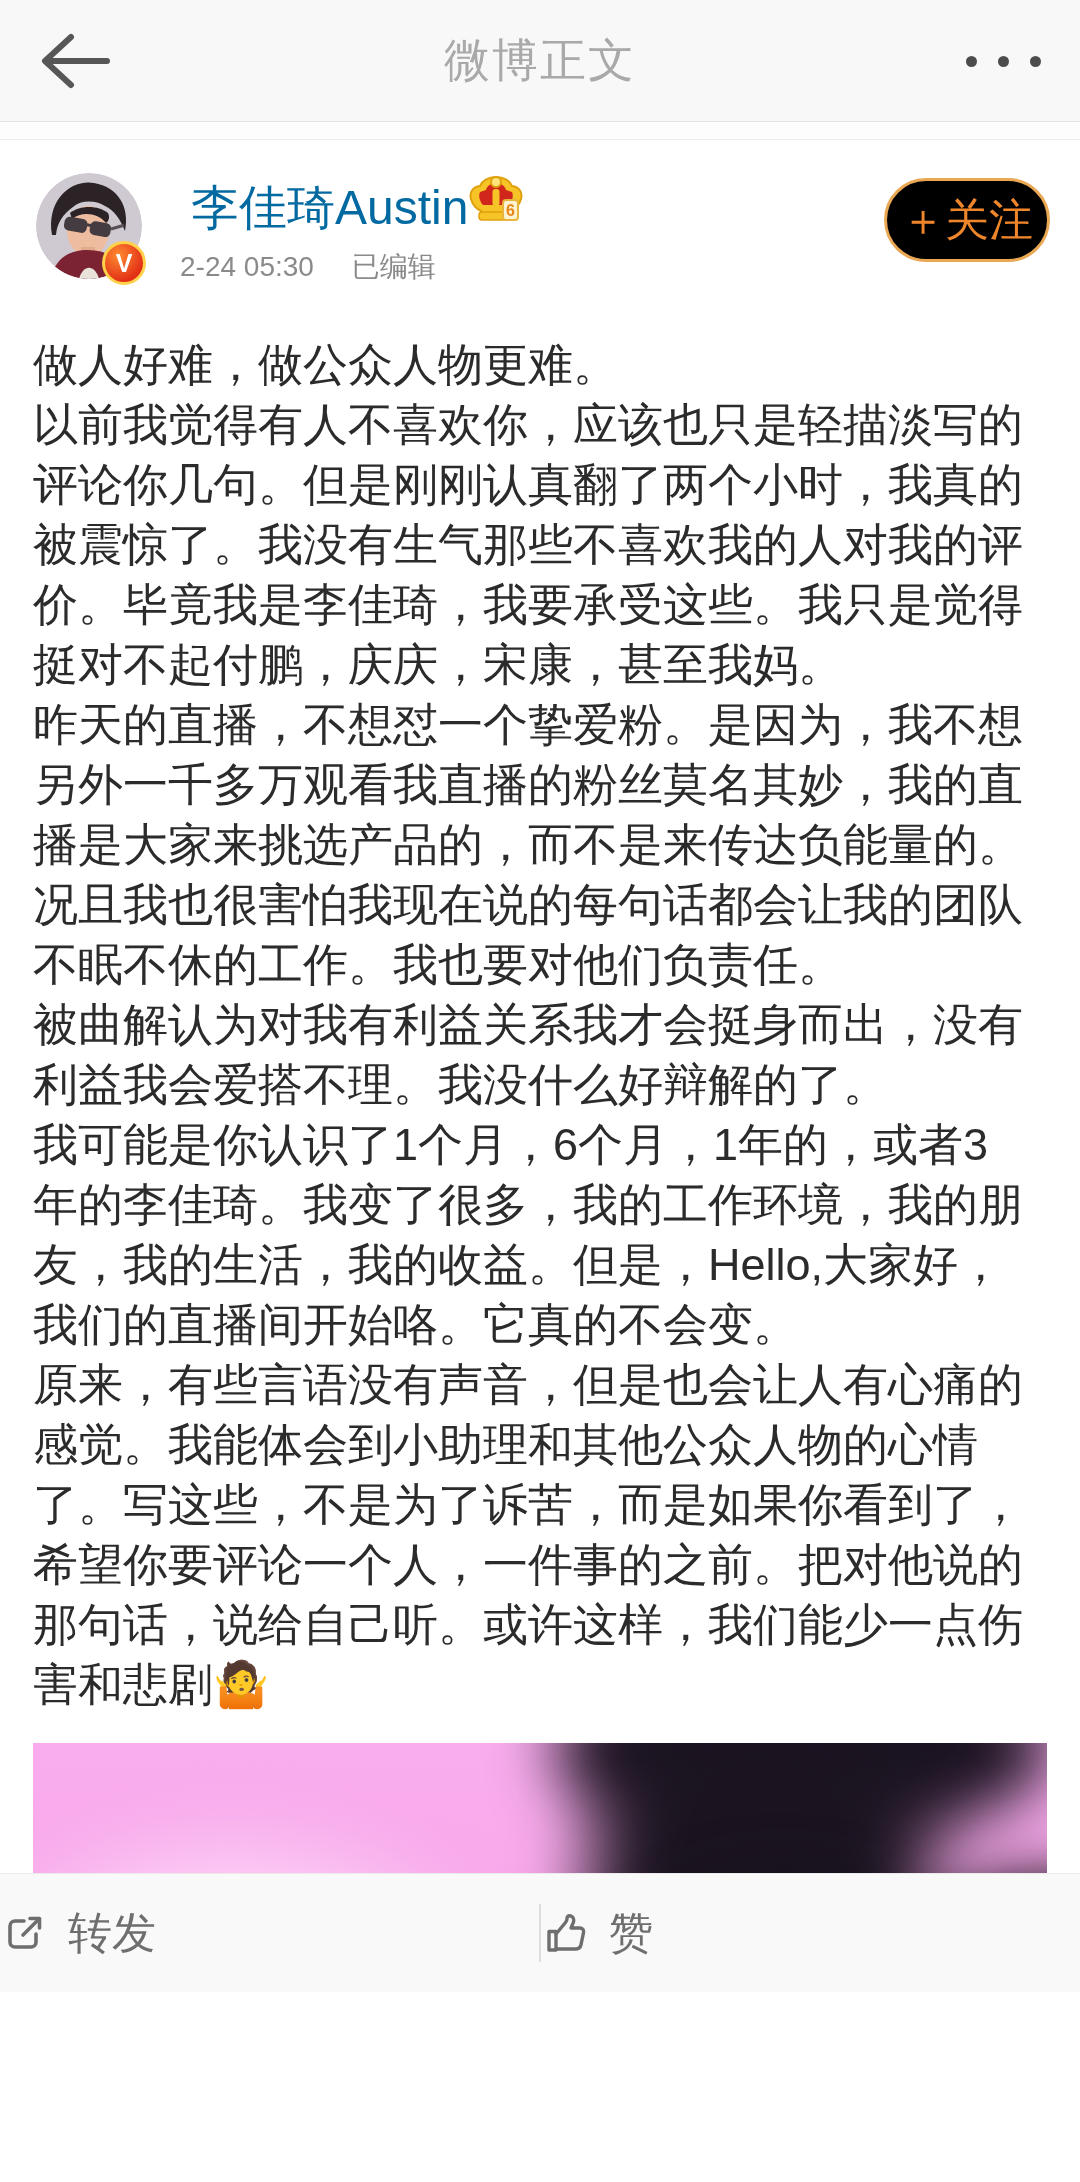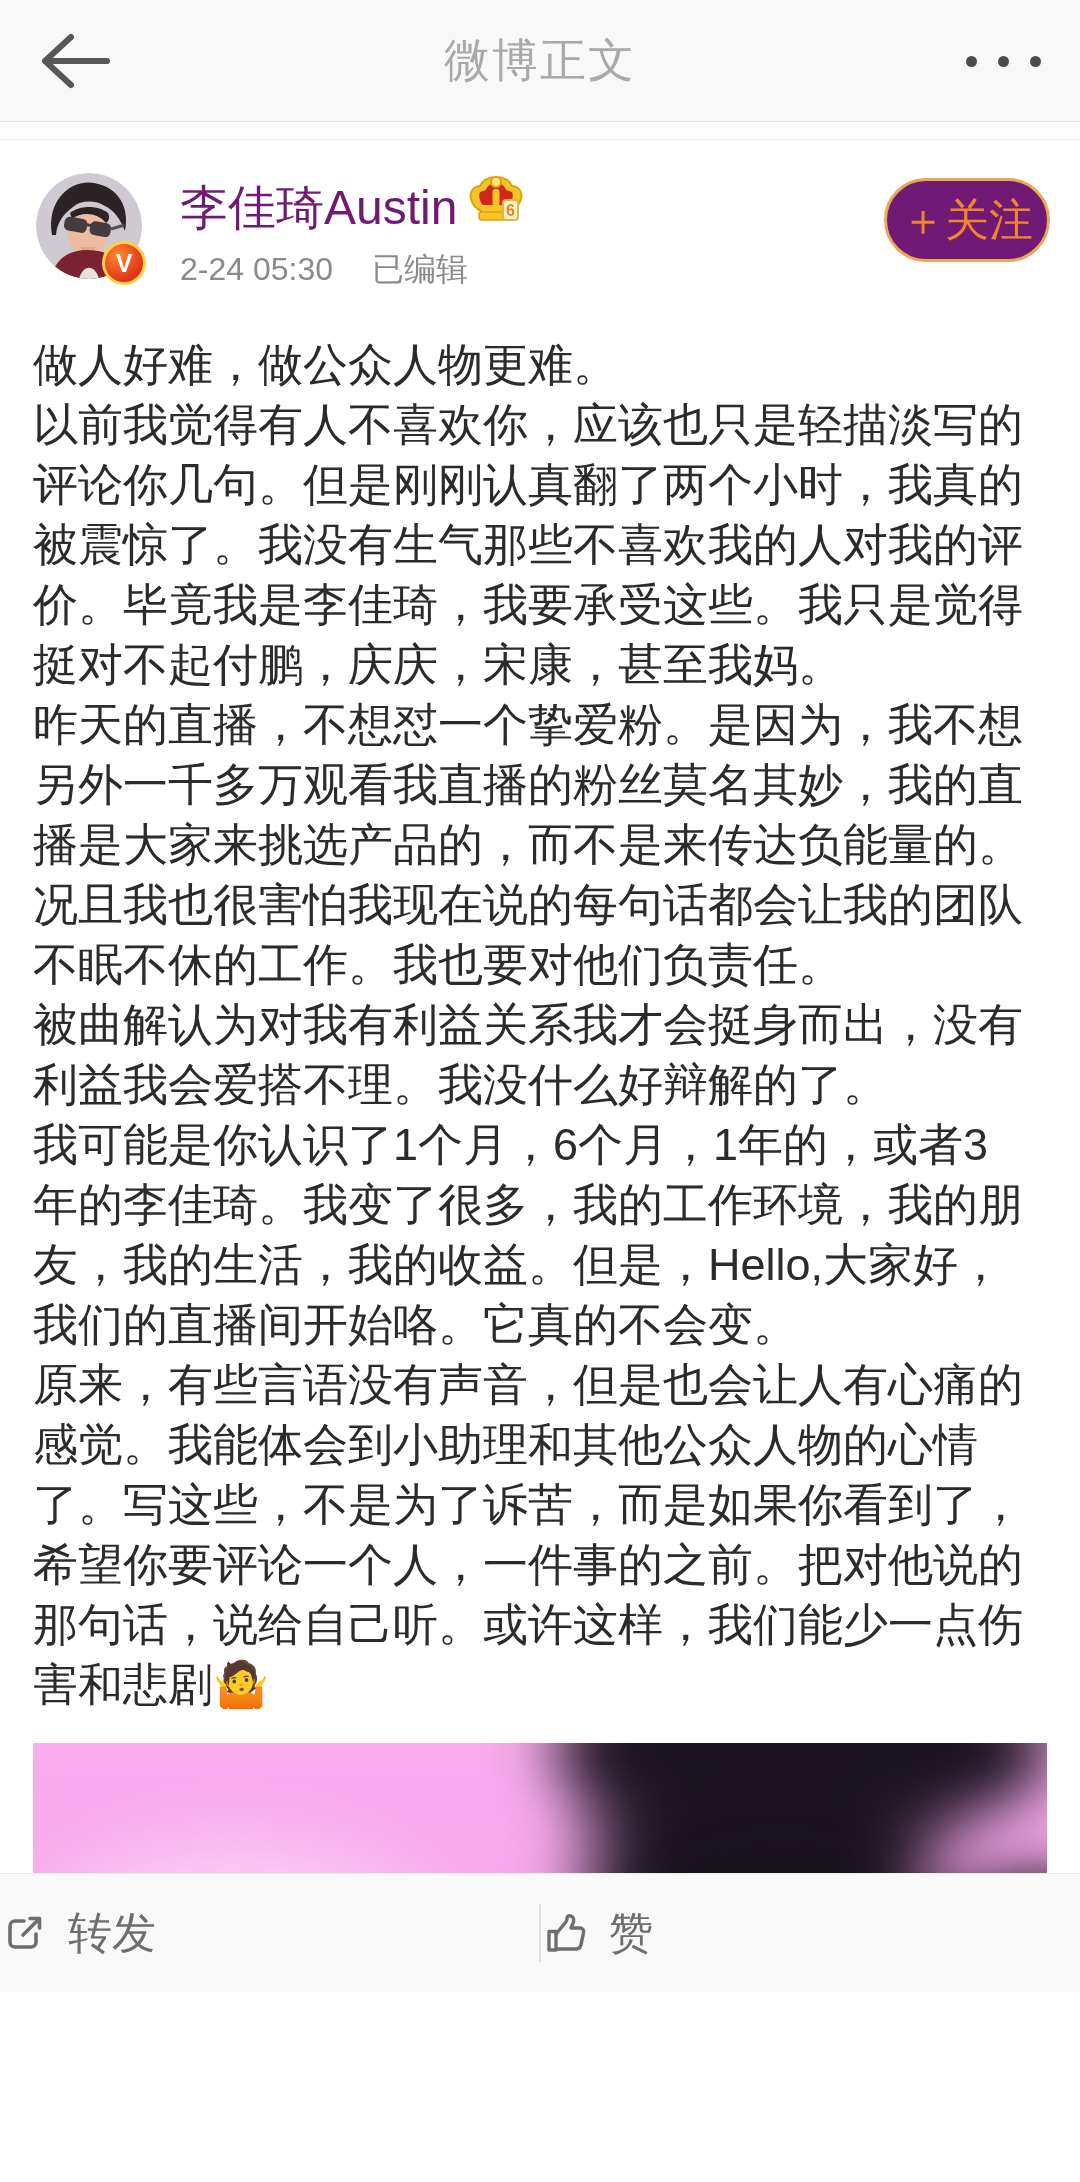--- a/index.html
+++ b/index.html
@@ -16,26 +16,26 @@
   .sub-strip { height:18px; background:#fdfdfd; border-bottom:1px solid #efefef; }
 
   
   .user-row { position:relative; height:195px; background:#fff; }
   .avatar-wrap { position:absolute; left:36px; top:33px; width:106px; height:106px; }
   .avatar-svg { display:block; border-radius:50%; }
   .v-badge { position:absolute; right:-4px; bottom:-6px; width:44px; height:44px; border-radius:50%;
              background:radial-gradient(circle at 35% 30%, #ff8a30, #e23016 72%);
              border:3px solid #ffd24a; color:#fff; font-weight:bold; font-size:25px;
              display:flex; align-items:center; justify-content:center; }
-  .username { position:absolute; left:180px; top:36px; font-size:48px; font-weight:500; color:#701a75; cursor:pointer; }
+  .username { position:absolute; left:191px; top:36px; font-size:48px; font-weight:500; color:#0369a1; cursor:pointer; }
   .vip-crown { position:absolute; left:467px; top:34px; }
-  .time-row { position:absolute; left:180px; top:108px; font-size:32px; color:#8a8a8a; }
+  .time-row { position:absolute; left:180px; top:108px; font-size:28px; color:#8a8a8a; }
   .edited { margin-left:30px; }
   .follow-btn { position:absolute; right:30px; top:38px; width:166px; height:84px; border:3px solid #eaa854; border-radius:42px;
-                background:#701a75; color:#f0862b; font-size:44px; display:flex; align-items:center; justify-content:center; cursor:pointer; }
+                background:#000000; color:#f0862b; font-size:44px; display:flex; align-items:center; justify-content:center; cursor:pointer; }
 
   
   .post-text { padding:0 33px; font-size:45px; line-height:60px; color:#2b2b2b; white-space:pre-line; }
 
   
   .post-image { position:relative; margin:28px 33px 0 33px; width:1014px; height:320px; overflow:hidden; cursor:pointer;
                 background:linear-gradient(180deg,#f9adee 0%,#f8a8ea 55%,#f2a2e1 100%); }
   .post-image .blob { position:absolute; }
   .blob-cloud-left { left:-80px; top:60px; width:560px; height:300px; filter:blur(26px);
       background:radial-gradient(ellipse, rgba(255,238,252,0.95), rgba(255,238,252,0) 70%); }

